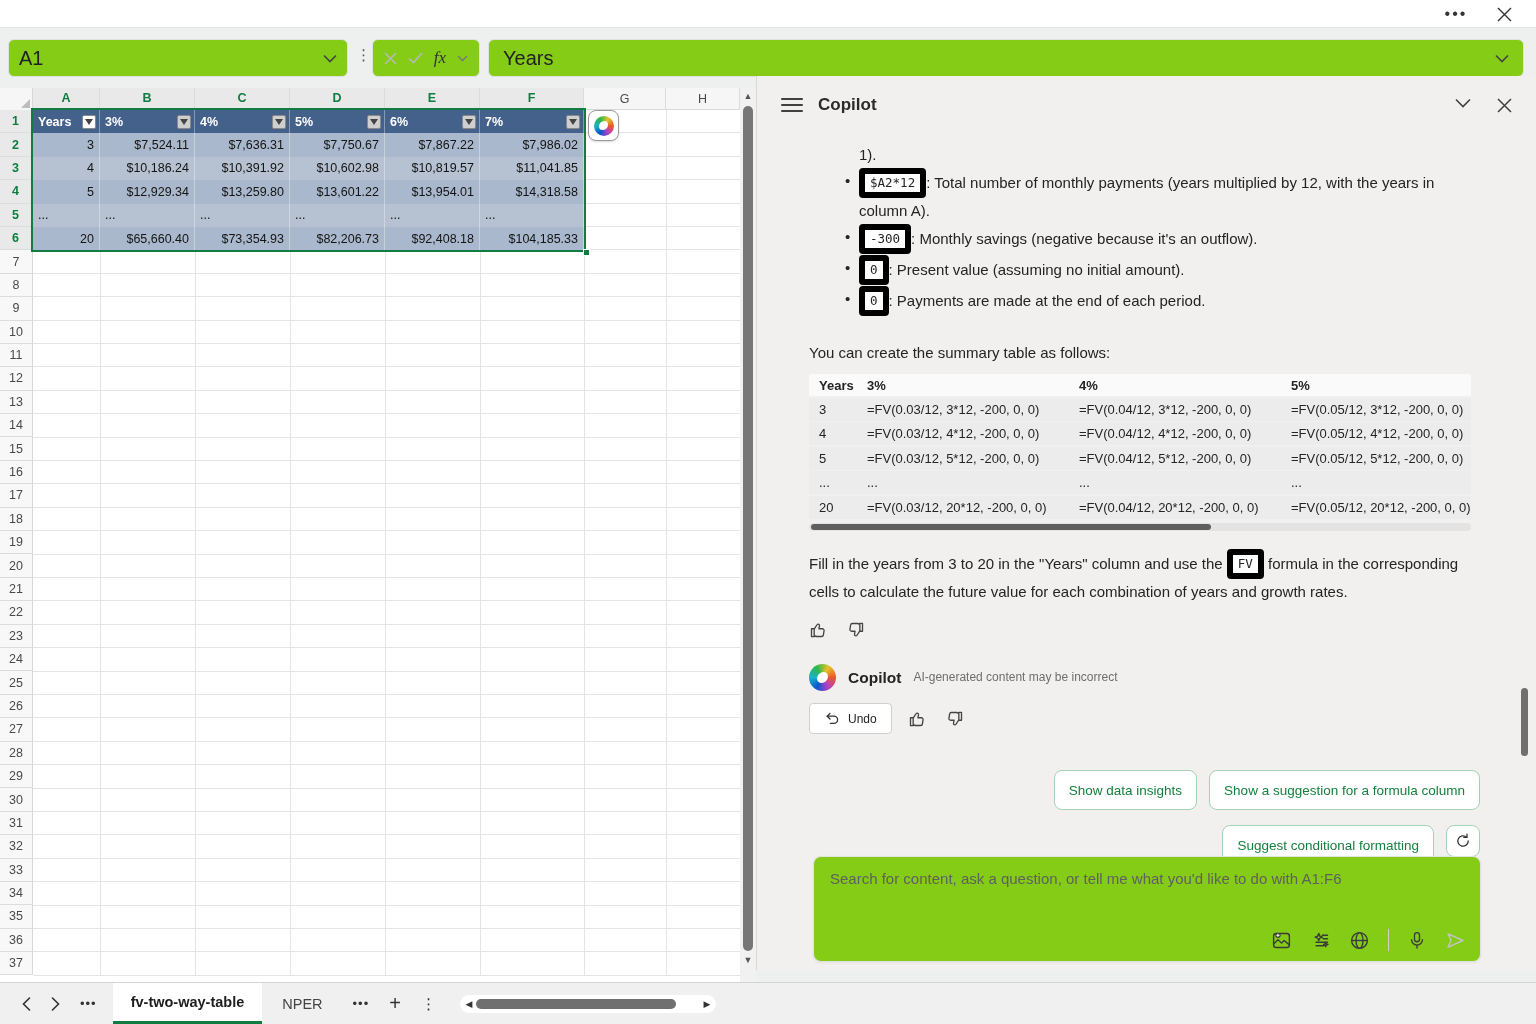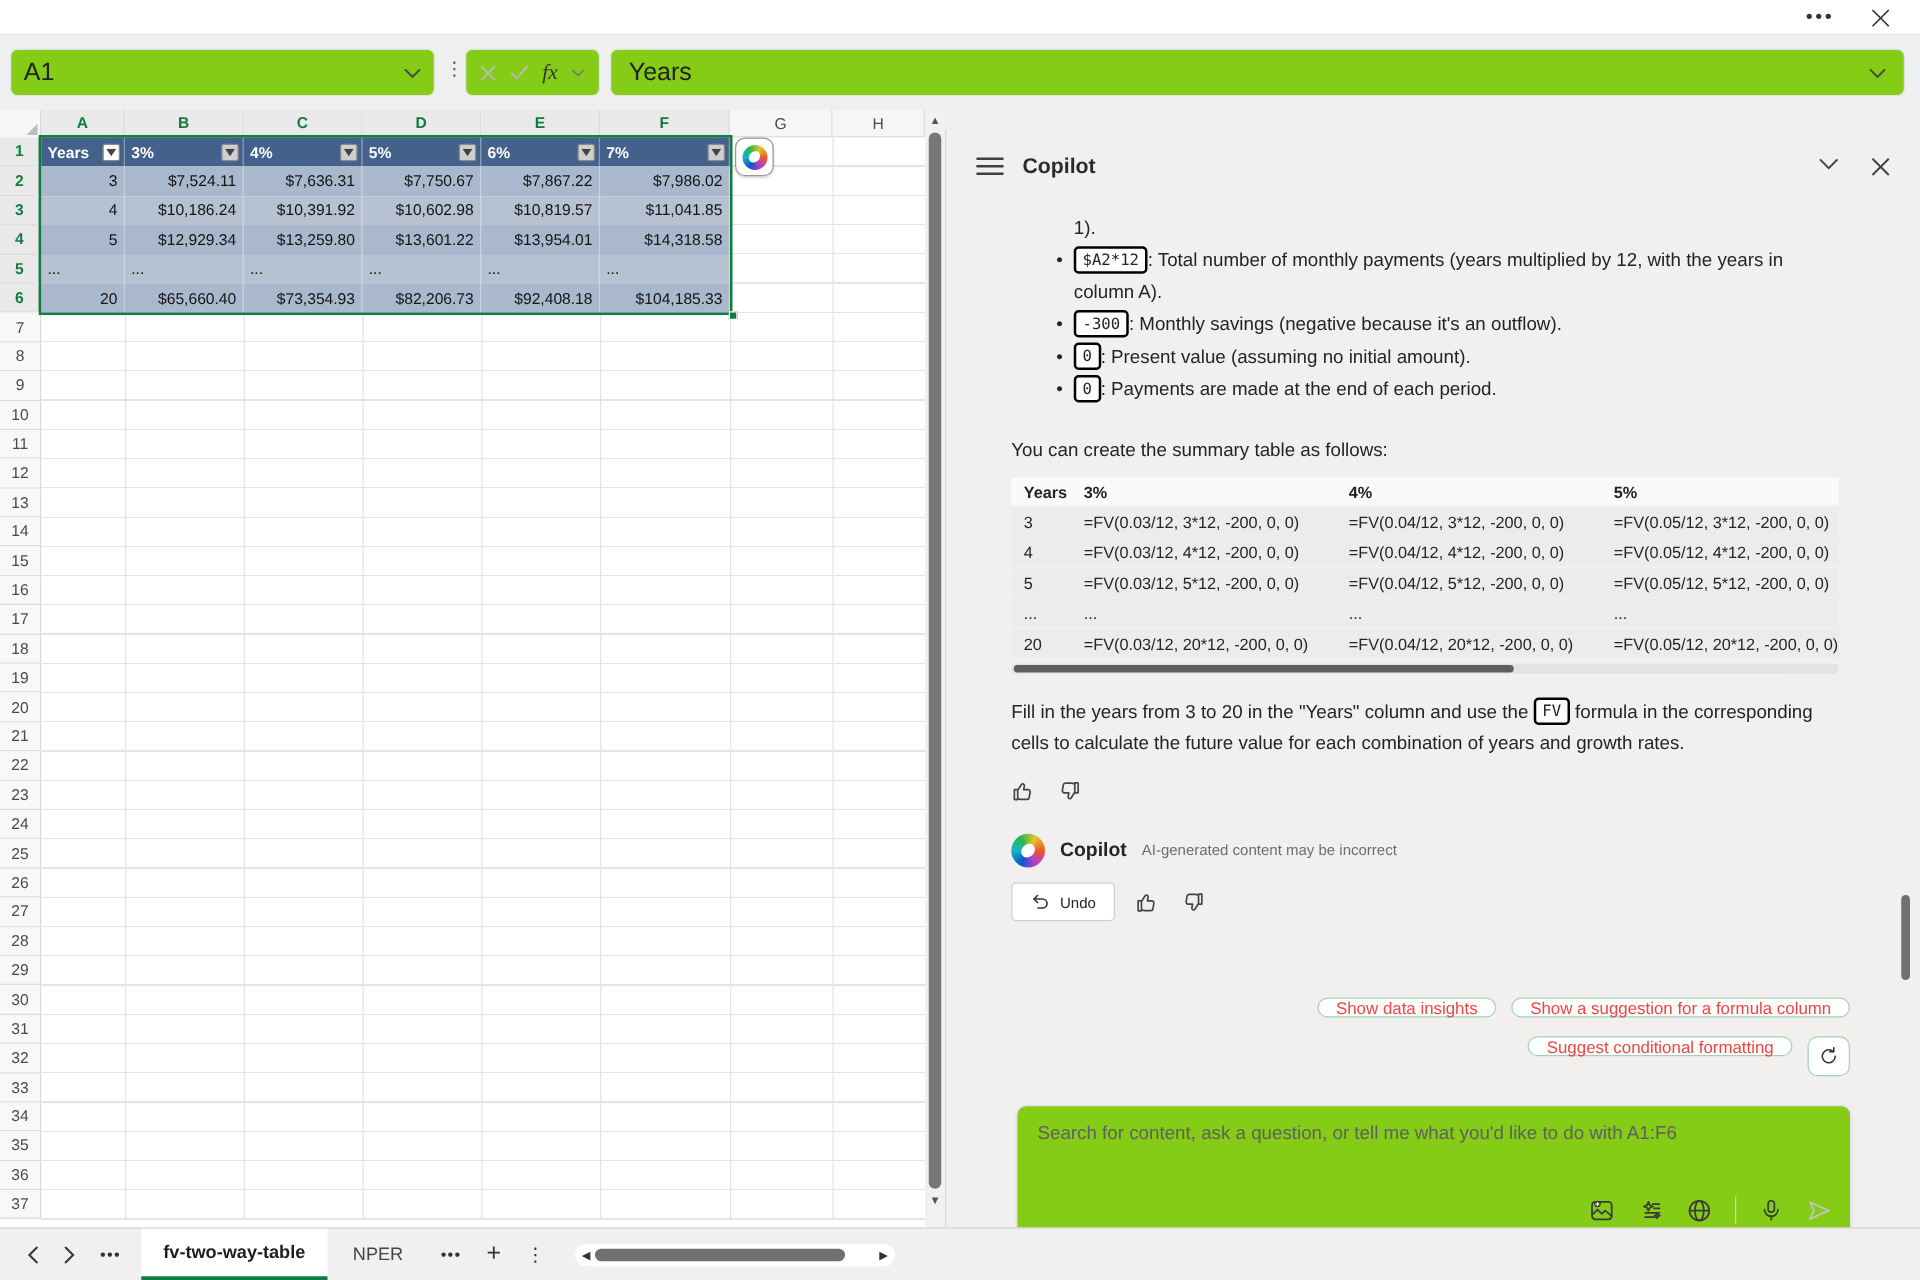--- a/index.html
+++ b/index.html
@@ -19,21 +19,21 @@
   #name-box .chev { margin-left:auto; }
   #fb-kebab { position:absolute; left:356px; top:18px; color:#555; font-size:15px; cursor:pointer; }
   #fx-group { left:372px; width:108px; justify-content:space-evenly; }
   #fx-group .dim { color:#b9b9b9; }
   #fx-label { font-style:italic; font-family:"Liberation Serif", serif; font-size:17px; color:#333; }
   #formula-input { left:488px; width:1036px; padding:0 14px; font-size:20px; color:#222; }
   #formula-input .chev { margin-left:auto; }
 
   
   #grid-region { position:absolute; left:0; top:88px; width:756px; height:894px; background:#fff; }
-  #panel { position:absolute; left:756px; top:104px; width:780px; height:894px; background:#f1f0ef; border-left:1px solid #d9d9d9; }
+  #panel { position:absolute; left:756px; top:76px; width:780px; height:894px; background:#f1f0ef; border-left:1px solid #d9d9d9; }
   #tabbar { position:absolute; left:0; top:982px; width:1536px; height:42px; background:#f0f0f0; border-top:1px solid #d4d4d4; display:flex; align-items:center; }
 
   
   #col-headers { position:absolute; left:0; top:0; height:22px; width:740px; display:flex; background:#f6f6f6; border-bottom:1px solid #d8d8d8; }
   #corner-cell { width:33px; height:22px; border-right:1px solid #d8d8d8; position:relative; background:#f6f6f6; }
   #corner-cell:after { content:""; position:absolute; right:2px; bottom:2px; border-left:9px solid transparent; border-bottom:9px solid #bdbdbd; }
   .col-h { height:22px; display:flex; align-items:center; justify-content:center; font-size:12.5px; color:#4a4a4a; border-right:1px solid #dcdcdc; }
   .col-h.sel { color:#107C41; background:#e9e9e9; font-weight:bold; border-bottom:2px solid #107C41; }
   #row-headers { position:absolute; left:0; top:22px; width:33px; }
   .row-h { width:33px; height:23.4px; display:flex; align-items:center; justify-content:center; font-size:12.5px; color:#4a4a4a; border-bottom:1px solid #dcdcdc; border-right:1px solid #d8d8d8; background:#f8f8f8; }
@@ -84,21 +84,21 @@
   #panel-header { position:absolute; left:0; top:0; width:100%; height:58px; display:flex; align-items:center; padding:0 24px; }
   #hamburger { width:22px; cursor:pointer; }
   #hamburger div { height:2px; background:#404040; margin:4px 0; border-radius:1px; }
   #panel-title { font-size:17px; font-weight:bold; color:#2b2b2b; margin-left:15px; }
   #panel-hdr-icons { margin-left:auto; display:flex; gap:26px; color:#404040; }
   #panel-hdr-icons span { cursor:pointer; }
 
   #panel-scrollbar { position:absolute; right:8px; top:612px; width:7px; height:68px; background:#6f6f6f; border-radius:4px; cursor:pointer; }
 
   #panel-content { position:absolute; left:52px; top:66px; width:662px; font-size:15px; color:#242424; line-height:25px; }
-  .code-chip { display:inline-block; font-family:"DejaVu Sans Mono", monospace; font-size:12.5px; background:#fdfdfd; border:2px solid #000000; border-radius:4px; padding:0 5px; line-height:18px; vertical-align:1px; }
+  .code-chip { display:inline-block; font-family:"DejaVu Sans Mono", monospace; font-size:12.5px; background:#fdfdfd; border:6px solid #000000; border-radius:4px; padding:0 5px; line-height:18px; vertical-align:1px; }
   #list-tail { padding-left:50px; }
   .bullet-item { position:relative; padding-left:50px; margin-top:1px; }
   .bullet-item .dot { position:absolute; left:36px; top:0; }
   #table-intro { margin-top:24px; }
   #cp-table { margin-top:9px; width:662px; overflow:hidden; }
   .cp-row { display:flex; height:23px; background:#ececec; margin-bottom:1.5px; align-items:center; }
   .cp-row.head { background:#fafafa; font-weight:bold; height:22px; }
   .cp-cell { flex:none; font-size:13px; padding-left:10px; white-space:nowrap; overflow:hidden; }
   .cp-c0 { width:48px; } .cp-cn { width:212px; }
   #cp-hscroll { position:relative; margin-top:3px; width:662px; height:8px; background:#e3e3e3; border-radius:4px; }
@@ -108,21 +108,21 @@
   .thumb-ic { cursor:pointer; }
   #attrib { margin-top:24px; display:flex; align-items:center; gap:12px; }
   #attrib .name { font-weight:bold; font-size:15.5px; }
   #attrib .disc { font-size:12px; color:#6e6e6e; }
   #done-line { margin-top:16px; }
   #undo-row { margin-top:12px; display:flex; align-items:center; gap:16px; }
   #undo-btn { display:flex; align-items:center; gap:8px; background:#fff; border:1px solid #cfcfcf; border-radius:4px; height:31px; padding:0 14px; font-size:12px; color:#242424; cursor:pointer; }
 
   #suggestions { position:absolute; right:56px; top:694px; width:680px; display:flex; flex-direction:column; align-items:flex-end; gap:15px; }
   .sugg-line { display:flex; gap:12px; }
-  .pill { background:#fff; border:1px solid #a3d3b4; border-radius:8px; height:16px; display:flex; align-items:center; padding:0 14px; font-size:13.5px; color:#ef4444; cursor:pointer; white-space:nowrap; }
+  .pill { background:#fff; border:1px solid #a3d3b4; border-radius:8px; height:40px; display:flex; align-items:center; padding:0 14px; font-size:13.5px; color:#15803d; cursor:pointer; white-space:nowrap; }
   #refresh-btn { width:34px; height:32px; background:#fff; border:1px solid #a3d3b4; border-radius:8px; display:flex; align-items:center; justify-content:center; cursor:pointer; }
 
   #chat-input { position:absolute; left:56px; top:780px; width:668px; height:106px; background:#84cc16; border:1px solid #e2e2e2; border-radius:8px; box-shadow:0 1px 3px rgba(0,0,0,.06); }
   #chat-placeholder { padding:13px 16px; font-size:15px; color:#606060; }
   #chat-icons { position:absolute; right:14px; bottom:10px; display:flex; align-items:center; gap:18px; }
   #chat-icons .ic { cursor:pointer; display:flex; }
   #chat-divider { width:1px; height:22px; background:#d0d0d0; }
 
   svg { display:block; }
 </style>

